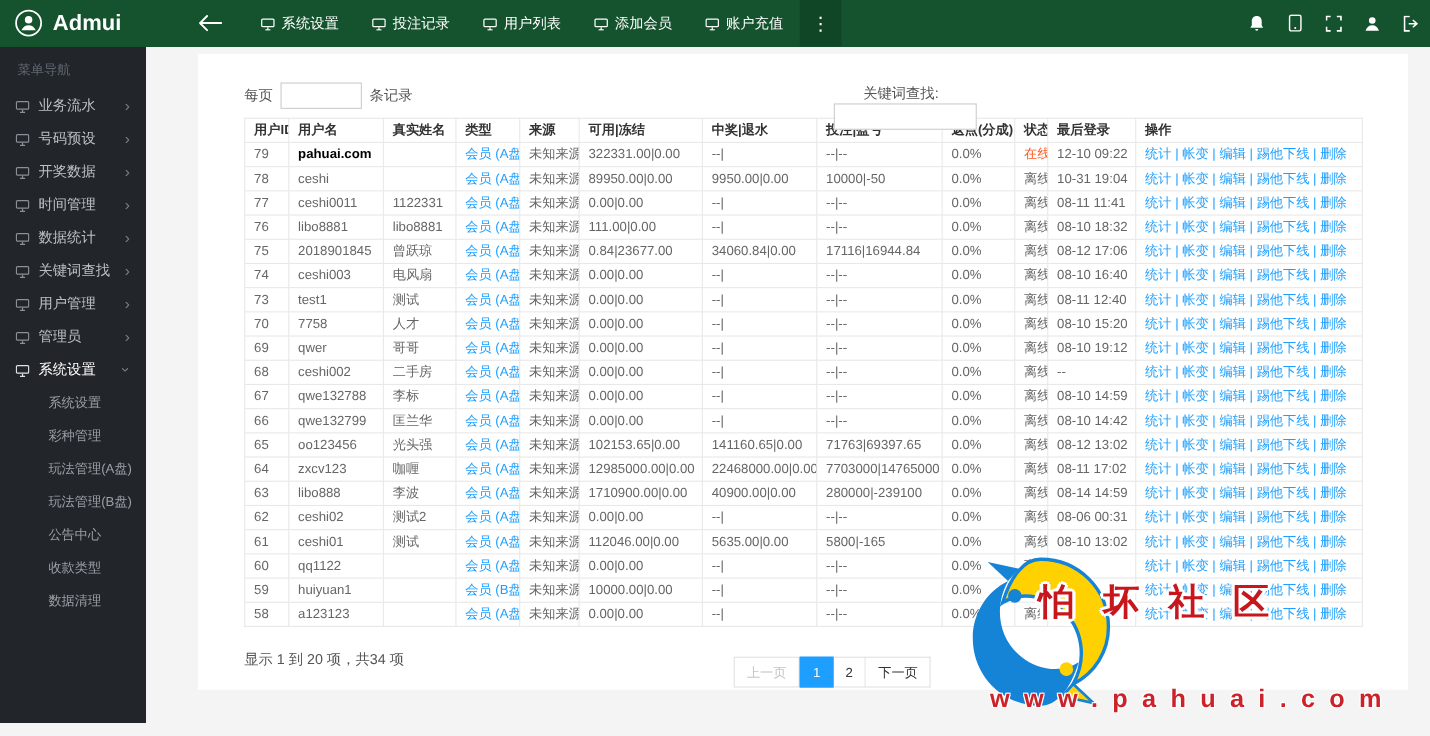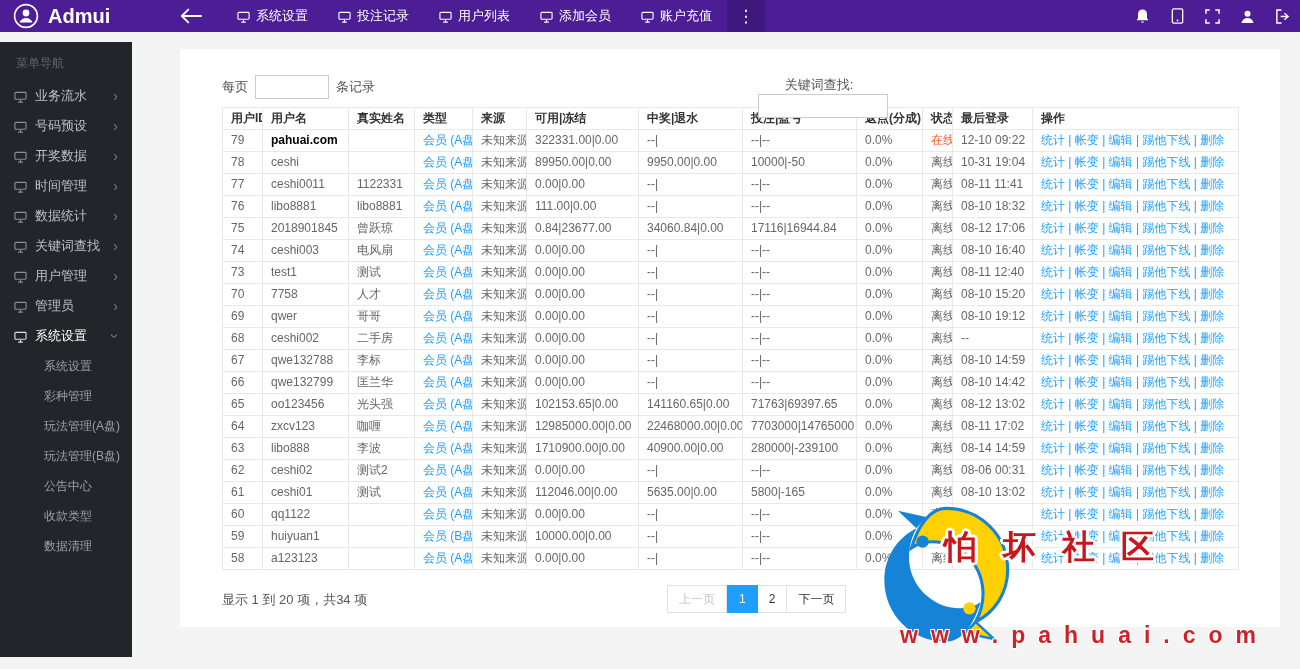--- a/index.html
+++ b/index.html
@@ -2,21 +2,21 @@
 <html><head>
 <meta charset="utf-8">
 <style>
   * { box-sizing: border-box; }
   html,body { margin:0; padding:0; }
   body {
     width:1300px; height:669px; overflow:hidden; position:relative;
     background:#f4f4f4; font-family:"Liberation Sans", sans-serif;
   }
   
-  .topbar { position:fixed; top:0; left:0; width:1300px; height:32px; background:#4c1d95;
+  .topbar { position:fixed; top:0; left:0; width:1300px; height:42px; background:#14532d;
     display:flex; align-items:stretch; color:#fff; z-index:30; }
   .logo { width:160px; display:flex; align-items:center; gap:9px; padding-left:13px;
     font-size:20px; font-weight:bold; cursor:pointer; }
   .back { width:62px; display:flex; align-items:center; justify-content:center; cursor:pointer; }
   .topnav { display:flex; }
   .topnav-item { display:flex; align-items:center; gap:6px; padding:0 15px; font-size:13px; cursor:pointer; }
   .topnav-item .nico { display:flex; }
   .more { width:38px; background:rgba(0,0,0,.16); display:flex; align-items:center;
     justify-content:center; font-size:17px; cursor:pointer; }
   .top-right { margin-left:auto; display:flex; }
@@ -55,21 +55,21 @@
     white-space:nowrap; overflow:hidden; text-align:left; }
   .grid th { color:#333; font-weight:bold; background:#fff; }
   .grid td { color:#666; }
   a.lnk { color:#1E9FFF; text-decoration:none; cursor:pointer; }
   .sep { color:#1E9FFF; }
   td.hl { color:#000000; font-weight:bold; }
   td.online { color:#FF5722; }
   
   .footer { position:relative; margin-top:15px; height:30px; font-size:13px; color:#555; }
   .summary { line-height:30px; }
-  .pagination { position:absolute; left:445px; top:0; display:flex; }
+  .pagination { position:absolute; left:445px; top:12px; display:flex; }
   .page { min-width:18px; padding:0 11px; height:28px; line-height:26px; border:1px solid #e2e2e2;
     border-left:none; background:#fff; color:#333; font-size:12px; text-align:center; cursor:pointer; }
   .page:first-child { border-left:1px solid #e2e2e2; }
   .page.disabled { color:#c4c4c4; }
   .page.active { background:#1E9FFF; border:1px solid #1E9FFF; color:#fff; }
   
   .watermark { position:absolute; right:0; bottom:0; width:436px; height:170px; z-index:60; pointer-events:none; }
   .fish { position:absolute; left:8px; top:2px; }
   .wm-title { position:absolute; left:80px; top:26px; font-size:33px; font-weight:bold; color:#c8161d;
     letter-spacing:26px; white-space:nowrap;

